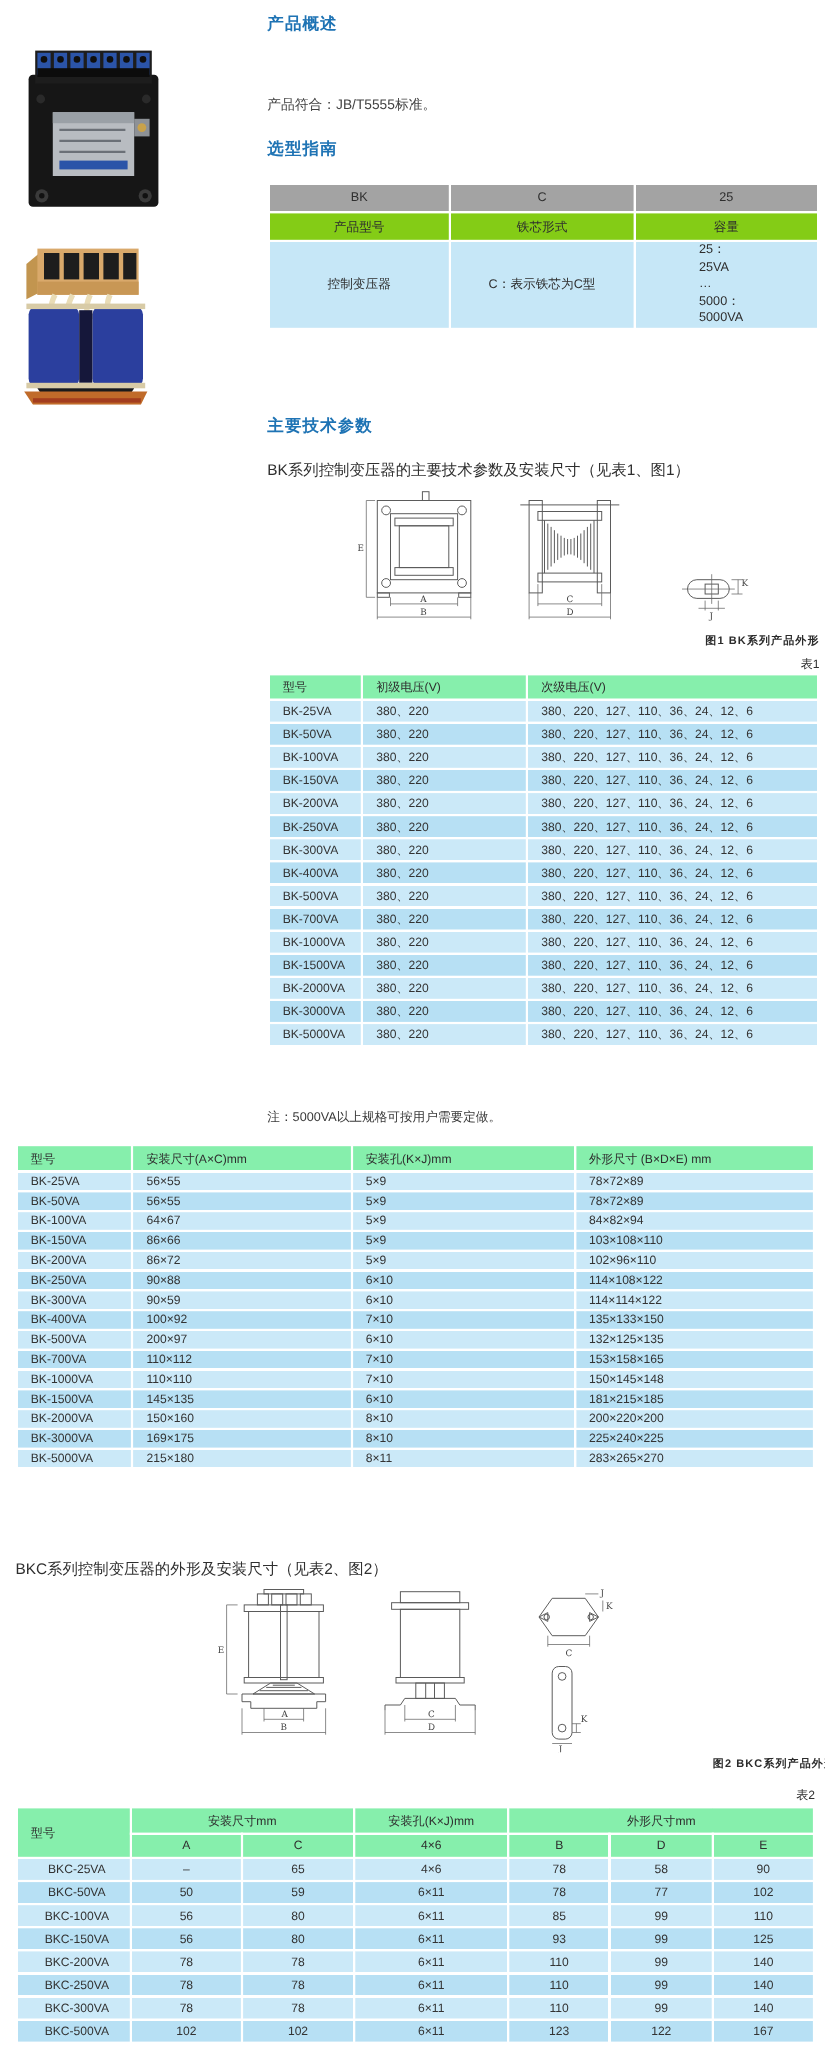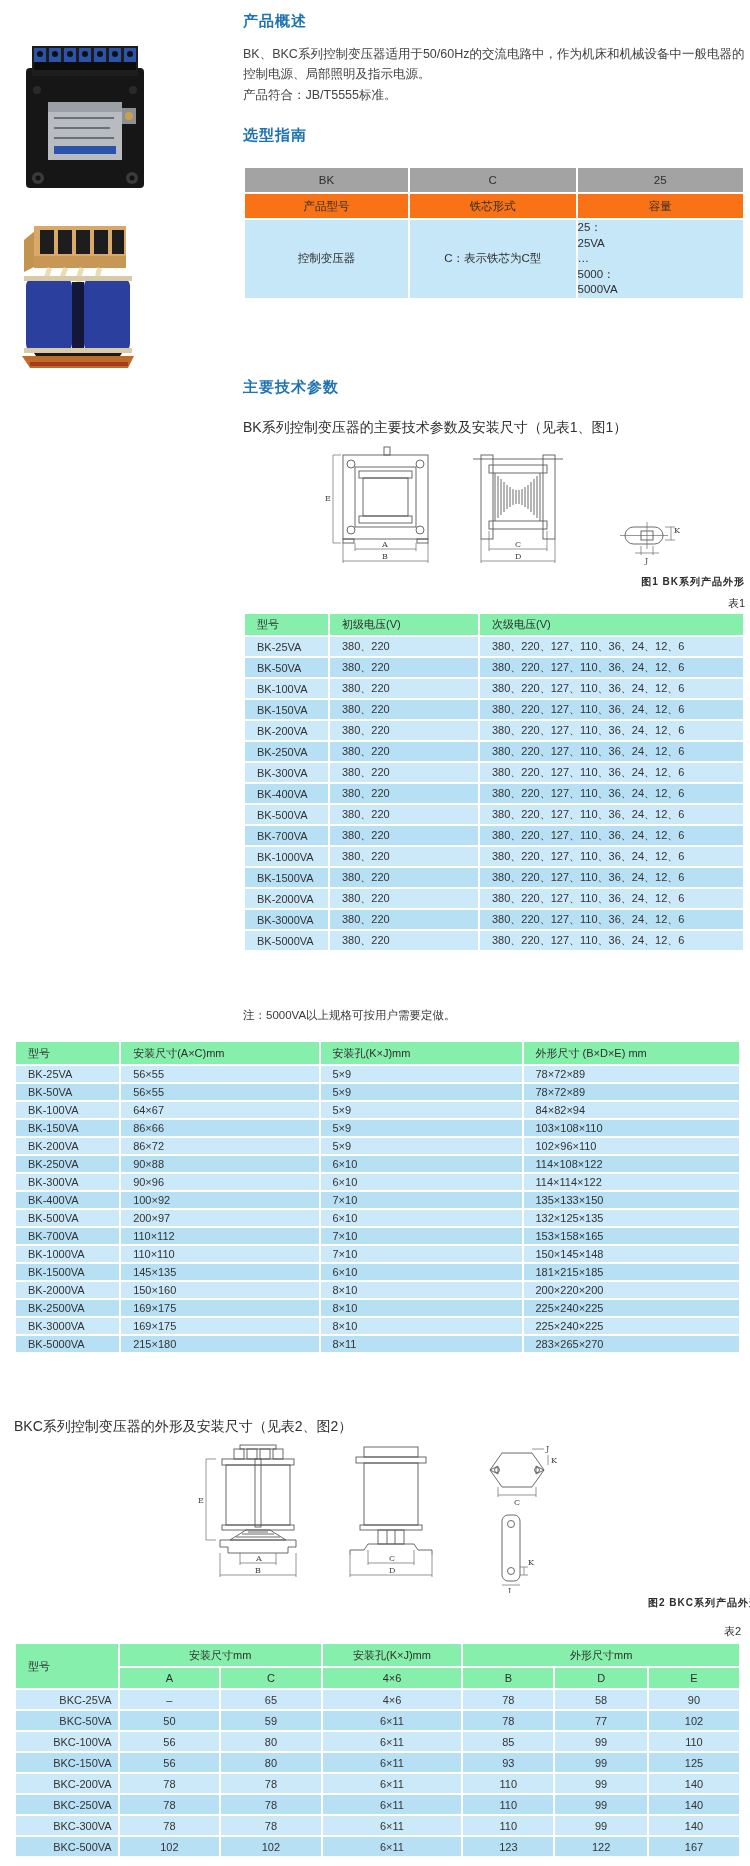--- a/index.html
+++ b/index.html
@@ -25,28 +25,28 @@
   .t1 tbody td{height:21px;padding:1px 12px;text-align:left}
 
   .cont thead th{height:24px;text-align:left;padding:2px 12px}
   .cont tbody td{height:18px;padding:0 12px;text-align:left}
 
   .t2 thead th{text-align:center;padding:2px 6px}
   .t2 thead th.model{ text-align:left;padding-left:12px}
   .t2 thead tr.grp th{height:24px}
   .t2 thead tr.sub th{height:22px}
   .t2 tbody td{height:21px;text-align:center;padding:1px 6px}
-  .t2 tbody td:first-child{text-align:right;padding-left:12px}
+  .t2 tbody td:first-child{text-align:center;padding-left:12px}
 
   
   .sel td{text-align:center;font-size:11.5px;color:#2e2e2e}
   .sel tr.code td{background:#a3a3a3;height:26px}
-  .sel tr.lab td{background:#f97316;height:26px}
+  .sel tr.lab td{background:#84cc16;height:26px}
   .sel tr.val td{background:#c6e7f7;height:78px}
-  .sel tr.val td.cap{text-align:left;white-space:pre-line;line-height:15.5px}
+  .sel tr.val td.cap{text-align:left;padding-left:58px;white-space:pre-line;line-height:15.5px}
 
   
   .draw line,.draw rect,.draw path,.draw circle,.draw ellipse{stroke:#5a5a5a;stroke-width:0.9;fill:none}
   .draw text{fill:#444;font-size:8px;font-family:"DejaVu Serif","Liberation Serif",serif;stroke:none}
   .draw .dim{stroke:#6a6a6a;stroke-width:0.7}
 </style>
 </head>
 <body>
 
 <div class="page">
@@ -105,21 +105,20 @@
       <rect x="52" y="60" width="12" height="66" fill="#15173a"></rect>
       <rect x="4" y="54" width="108" height="5" fill="#d8cba6"></rect>
       <rect x="4" y="126" width="108" height="5" fill="#d8cba6"></rect>
       <polygon points="14,131 102,131 96,140 20,140" fill="#1a1a1a"></polygon>
       <polygon points="2,134 114,134 108,146 10,146" fill="#c06b2a"></polygon>
       <rect x="10" y="140" width="98" height="4" fill="#a33d1e"></rect>
     </svg>
   </div>
 
   <div class="abs h-blue" style="left:243px;top:12px">产品概述</div>
-  <div class="abs body-text" style="left:243px;top:44px;width:502px">BK、BKC系列控制变压器适用于50/60Hz的交流电路中，作为机床和机械设备中一般电器的控制电源、局部照明及指示电源。</div>
   <div class="abs body-text" style="left:243px;top:85px;width:502px">产品符合：JB/T5555标准。</div>
 
   <div class="abs h-blue" style="left:243px;top:126px">选型指南</div>
   <div class="abs" style="left:243px;top:166px;width:502px">
     <table class="sel">
       <colgroup>
           <col style="width:33%">
           <col style="width:33.5%">
           <col style="width:33.5%">
         </colgroup>
@@ -355,21 +354,21 @@
             <td>102×96×110</td>
           </tr>
           <tr>
             <td>BK-250VA</td>
             <td>90×88</td>
             <td>6×10</td>
             <td>114×108×122</td>
           </tr>
           <tr>
             <td>BK-300VA</td>
-            <td>90×96</td>
+            <td>90×59</td>
             <td>6×10</td>
             <td>114×114×122</td>
           </tr>
           <tr>
             <td>BK-400VA</td>
             <td>100×92</td>
             <td>7×10</td>
             <td>135×133×150</td>
           </tr>
           <tr>
@@ -394,26 +393,20 @@
             <td>BK-1500VA</td>
             <td>145×135</td>
             <td>6×10</td>
             <td>181×215×185</td>
           </tr>
           <tr>
             <td>BK-2000VA</td>
             <td>150×160</td>
             <td>8×10</td>
             <td>200×220×200</td>
-          </tr>
-          <tr>
-            <td>BK-2500VA</td>
-            <td>169×175</td>
-            <td>8×10</td>
-            <td>225×240×225</td>
           </tr>
           <tr>
             <td>BK-3000VA</td>
             <td>169×175</td>
             <td>8×10</td>
             <td>225×240×225</td>
           </tr>
           <tr>
             <td>BK-5000VA</td>
             <td>215×180</td>

